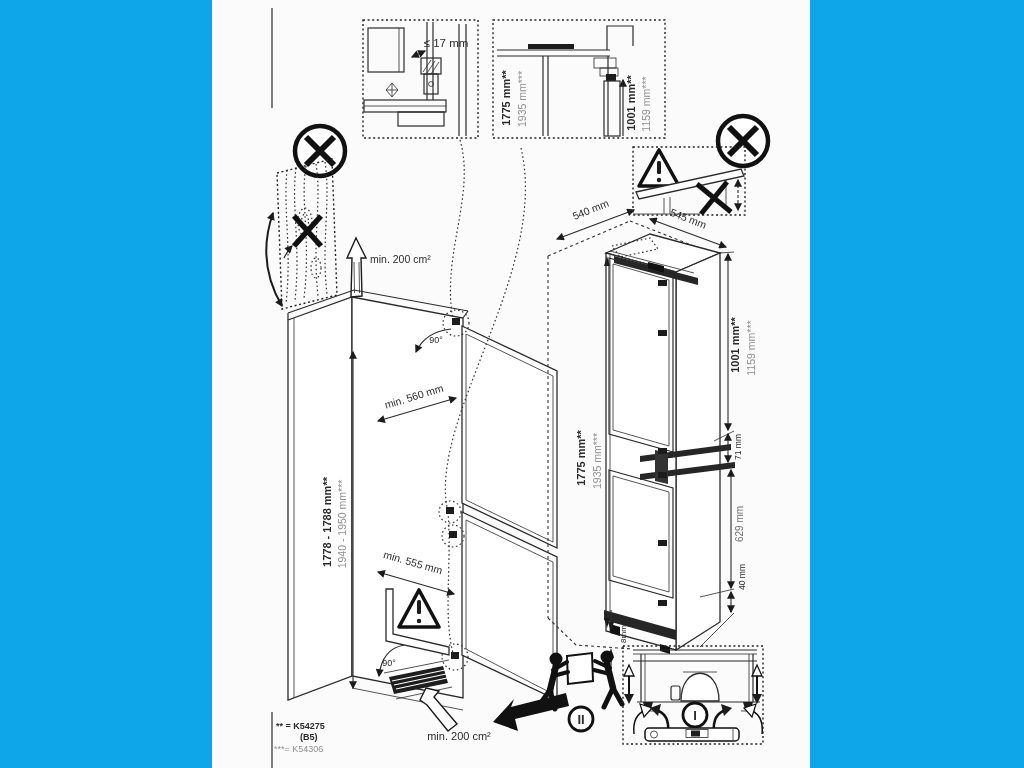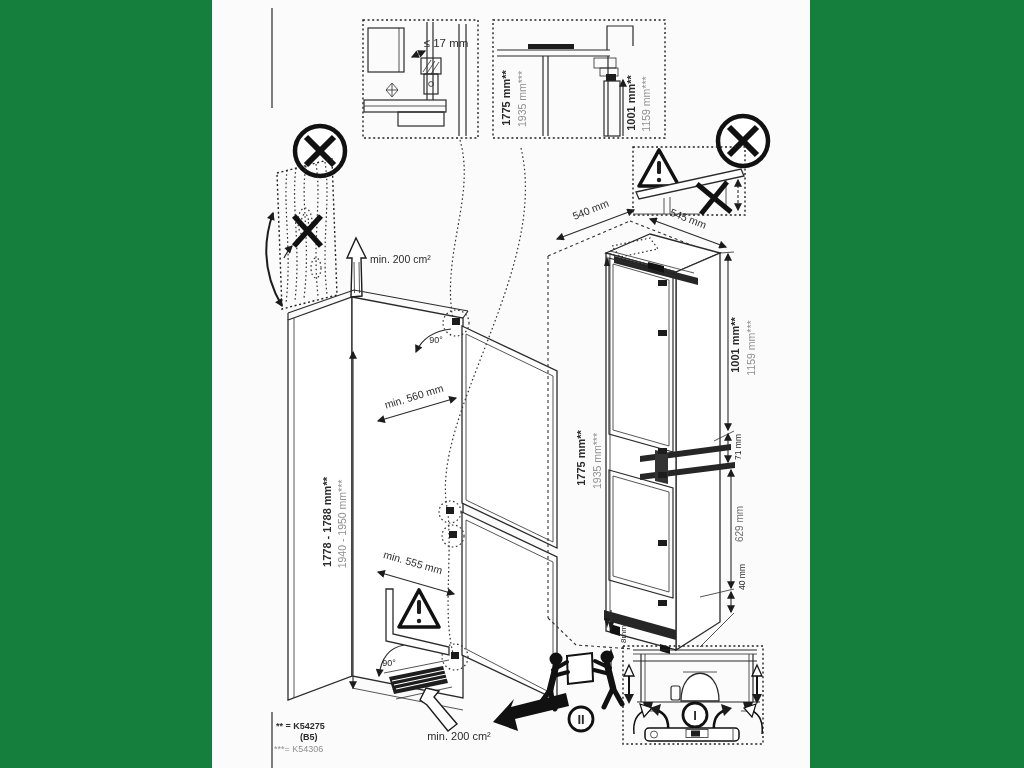--- a/index.html
+++ b/index.html
@@ -1,16 +1,16 @@
 <!DOCTYPE html>
 <html><head>
 <meta charset="utf-8">
 <style>
   html,body{margin:0;padding:0;background:#000;}
-  #stage{position:relative;width:1024px;height:768px;background:#15803d;overflow:hidden;}
+  #stage{position:relative;width:1024px;height:768px;background:#0ea5e9;overflow:hidden;}
   svg{display:block;}
   text{font-family:"Liberation Sans","DejaVu Sans",sans-serif;fill:#2b2b2b;}
   .bold{font-weight:bold;}
   .gray{fill:#8f8f8f;}
   .mid{fill:#6f6f6f;}
   .ln{stroke:#2b2b2b;stroke-width:1.2;fill:none;}
   .thin{stroke:#2b2b2b;stroke-width:0.8;fill:none;}
   .face{stroke:#2b2b2b;stroke-width:1.3;fill:#ffffff;}
   .dash{stroke:#222;stroke-width:1.4;fill:none;stroke-dasharray:2 2.6;}
   .dash2{stroke:#333;stroke-width:1.1;fill:none;stroke-dasharray:3 3;}

